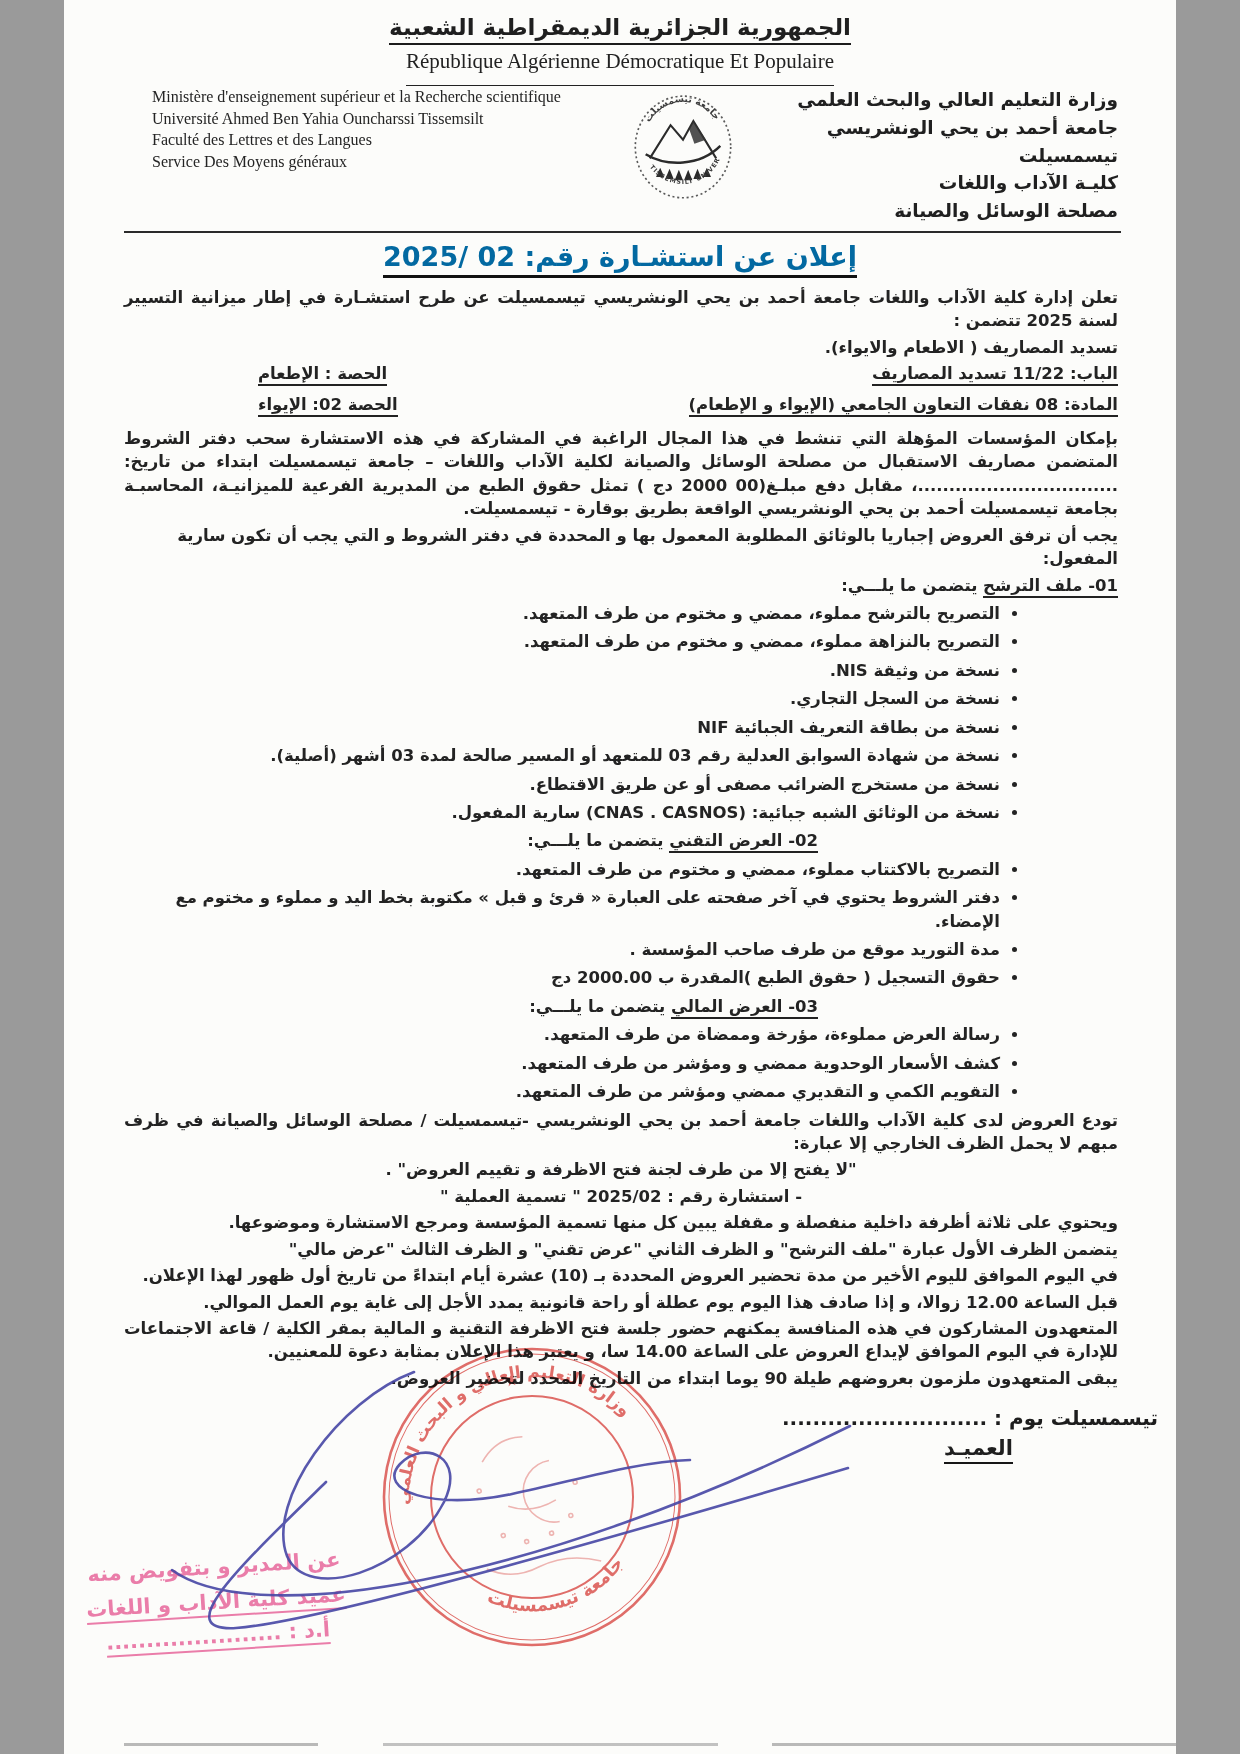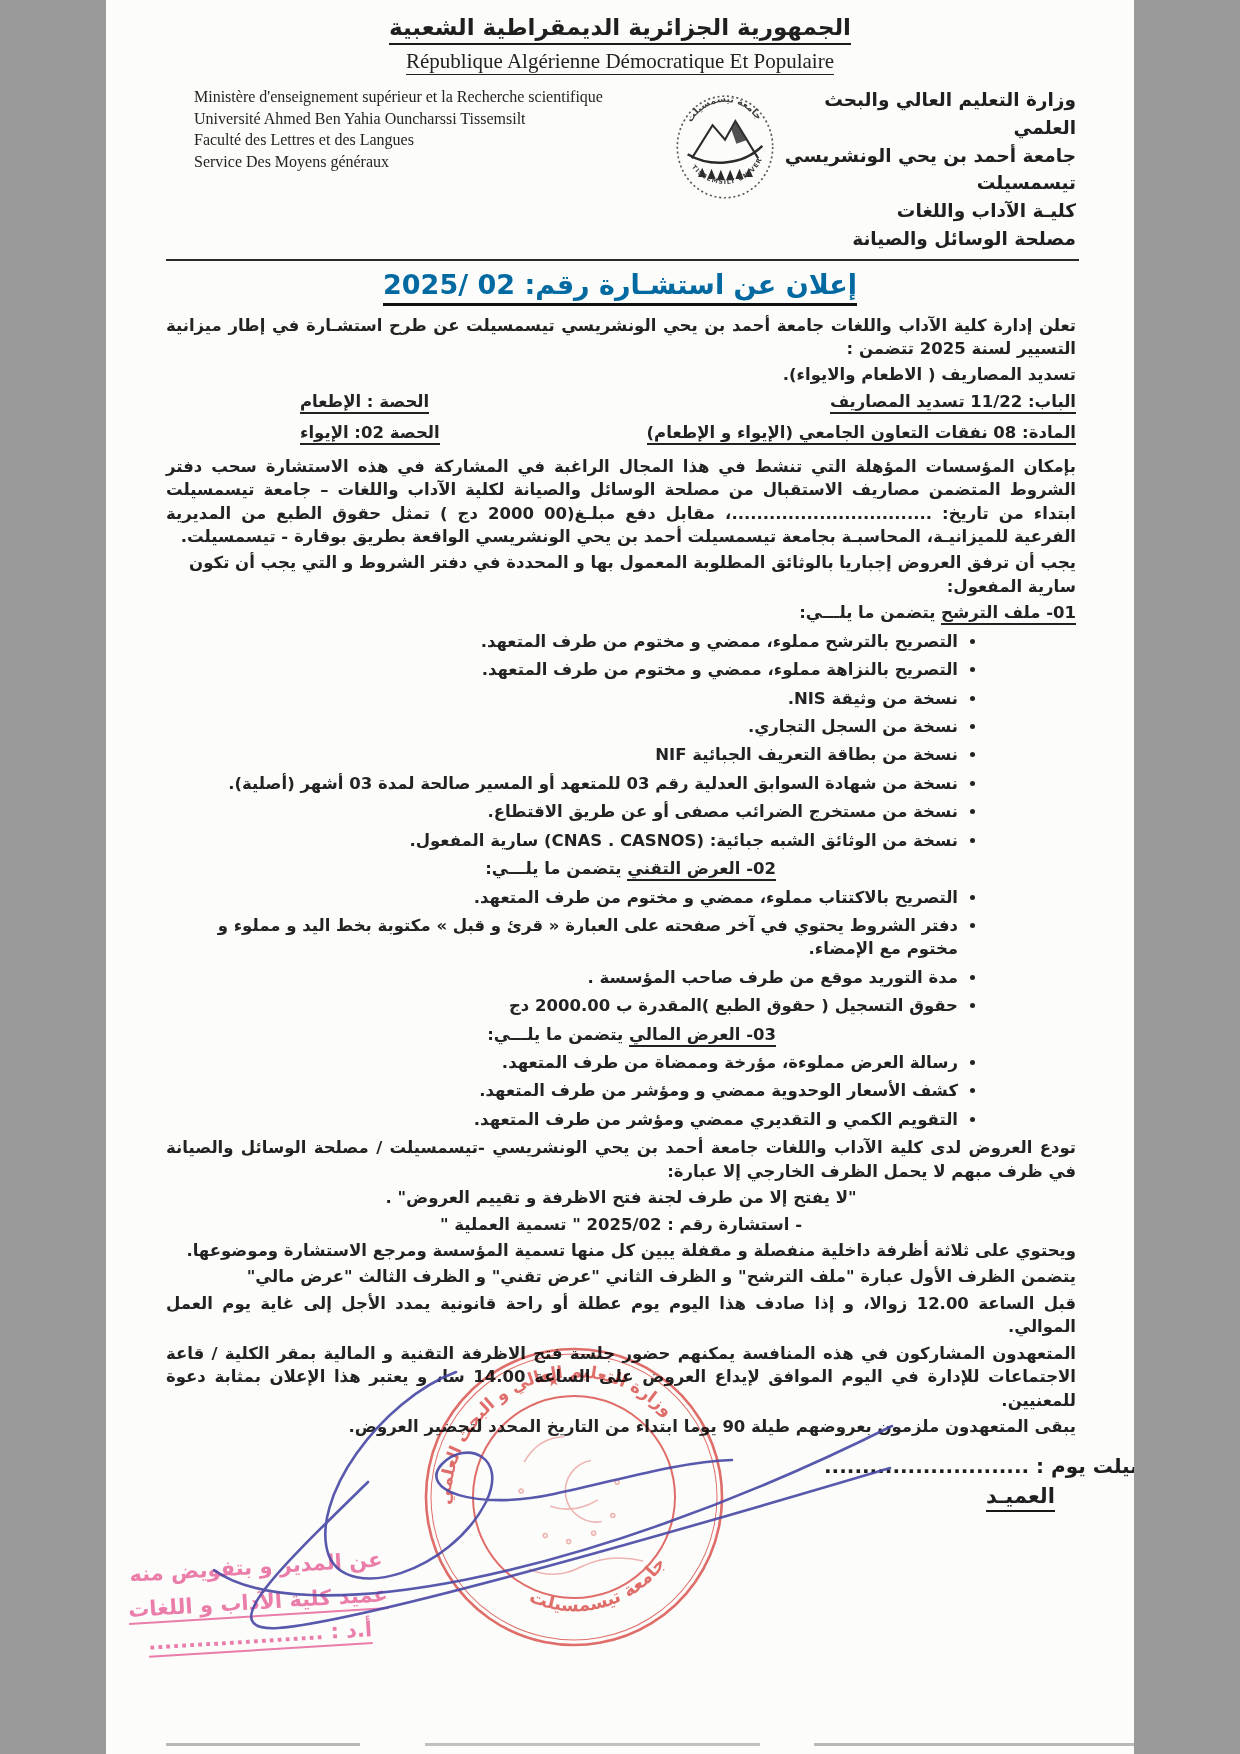--- a/index.html
+++ b/index.html
@@ -1,26 +1,26 @@
 <!DOCTYPE html>
 <html lang="ar"><head>
 <meta charset="utf-8">
 <style>
   * { margin:0; padding:0; box-sizing:border-box; }
   html,body { background:#9a9a9a; }
   .page {
-    position:relative; width:1028px; height:1754px; margin:0 auto;
+    position:relative; width:1112px; height:1754px; margin:0 auto;
     background:#fcfcfa; color:#1f1f1f; overflow:hidden;
     font-family:"DejaVu Sans","Liberation Sans",sans-serif;
   }
   
   .rep-ar { text-align:center; padding-top:14px; font-size:23px; font-weight:800; direction:rtl; }
   .rep-ar span { border-bottom:2.5px solid #1c1c1c; padding-bottom:3px; }
   .rep-fr { text-align:center; font-size:21px; margin-top:9px; font-family:"Liberation Serif","DejaVu Serif",serif; color:#222; }
-  .rep-fr span { border-bottom:1.5px solid #222; padding-bottom:1px; }
+  .rep-fr span { border-bottom:1.5px solid #222; padding-bottom:12px; }
   .hdr { display:flex; margin:12px 58px 0 88px; align-items:flex-start; }
   .hdr-left { width:472px; font-family:"Liberation Serif","DejaVu Serif",serif; font-size:16px; line-height:1.35; color:#242424; }
   .hdr-logo { width:118px; display:flex; justify-content:center; padding-top:6px; }
   .hdr-right { flex:1; direction:rtl; text-align:right; font-size:18.5px; font-weight:700; line-height:1.5; color:#202020; }
   .hdr-rule { border-top:2.5px solid #2a2a2a; margin:6px 55px 0 60px; }
   
   .ann-title { text-align:center; font-size:27px; font-weight:800; margin-top:8px; direction:rtl; color:#0369a1; }
   .ann-title span { border-bottom:3px solid #111; padding-bottom:3px; }
   
   .doc-body { direction:rtl; margin:14px 58px 0 60px; font-size:16.5px; font-weight:600;
@@ -142,20 +142,21 @@
       <li>رسالة العرض مملوءة، مؤرخة وممضاة من طرف المتعهد.</li>
       <li>كشف الأسعار الوحدوية ممضي و ومؤشر من طرف المتعهد.</li>
       <li>التقويم الكمي و التقديري ممضي ومؤشر من طرف المتعهد.</li>
     </ul>
 
     <p class="just">تودع العروض لدى كلية الآداب واللغات جامعة أحمد بن يحي الونشريسي -تيسمسيلت / مصلحة الوسائل والصيانة في ظرف مبهم لا يحمل الظرف الخارجي إلا عبارة:</p>
     <p class="center">"لا يفتح إلا من طرف لجنة فتح الاظرفة و تقييم العروض" .</p>
     <p class="center">- استشارة رقم : 2025/02 " تسمية العملية "</p>
     <p>ويحتوي  على ثلاثة أظرفة داخلية منفصلة و مقفلة يبين كل منها تسمية المؤسسة ومرجع الاستشارة وموضوعها.</p>
     <p>يتضمن الظرف الأول عبارة "ملف الترشح" و الظرف الثاني "عرض تقني" و الظرف الثالث "عرض مالي"</p>
+    <p class="just">في اليوم الموافق لليوم الأخير من مدة تحضير العروض المحددة بـ (10) عشرة  أيام  ابتداءً من تاريخ أول ظهور لهذا الإعلان.</p>
     <p class="just">قبل الساعة 12.00 زوالا، و إذا صادف هذا اليوم يوم عطلة أو راحة قانونية يمدد الأجل إلى غاية يوم العمل   الموالي.</p>
     <p class="just">المتعهدون المشاركون في هذه المنافسة يمكنهم حضور جلسة فتح الاظرفة التقنية و المالية بمقر الكلية / قاعة الاجتماعات للإدارة في اليوم الموافق لإيداع العروض على الساعة 14.00 سا، و يعتبر هذا الإعلان بمثابة دعوة للمعنيين.</p>
     <p>يبقى المتعهدون ملزمون بعروضهم طيلة 90 يوما ابتداء من التاريخ المحدد لتحضير العروض.</p>
   </div>
 
   <div class="place-date">تيسمسيلت يوم : ...........................</div>
   <div class="dean"><span>العميـد</span></div>
 
   <svg class="signature" width="760" height="300" viewBox="0 0 760 300">
     <g fill="none" stroke="#4747a5" stroke-width="2.6" stroke-linecap="round" opacity=".9">

